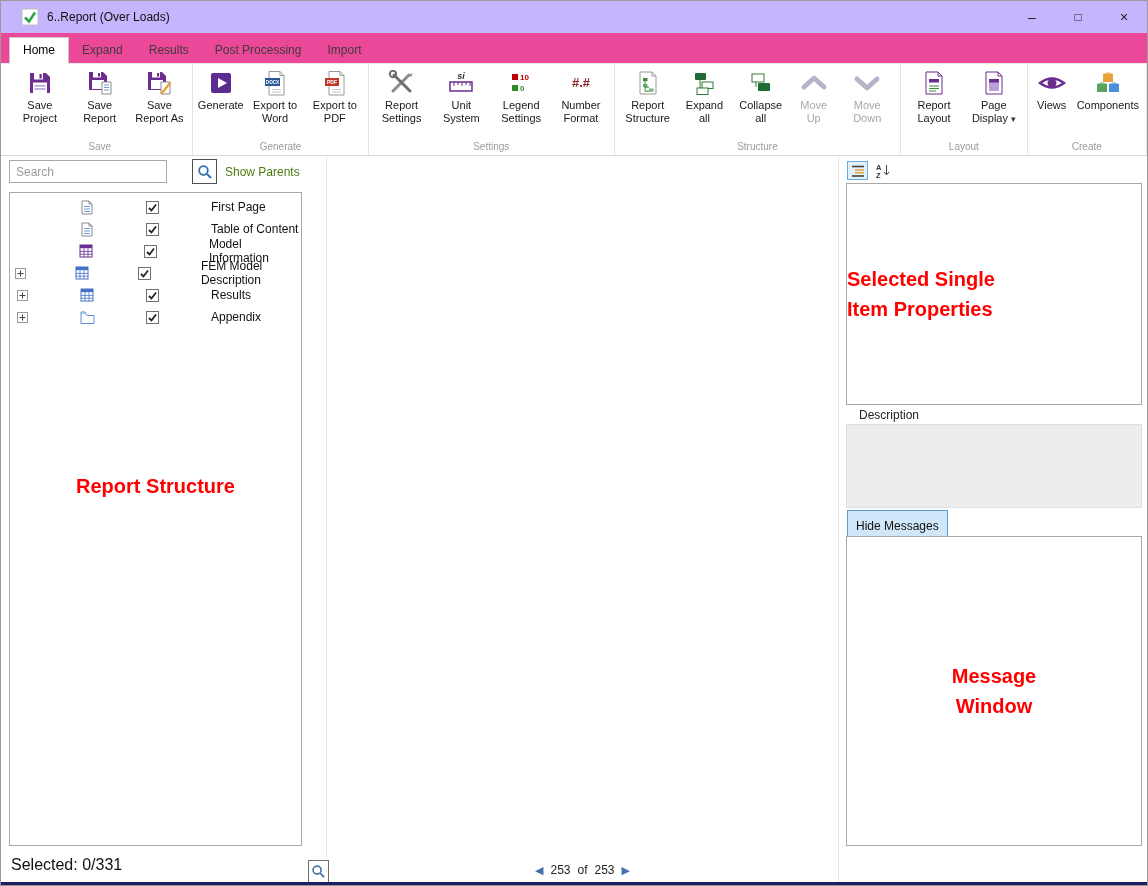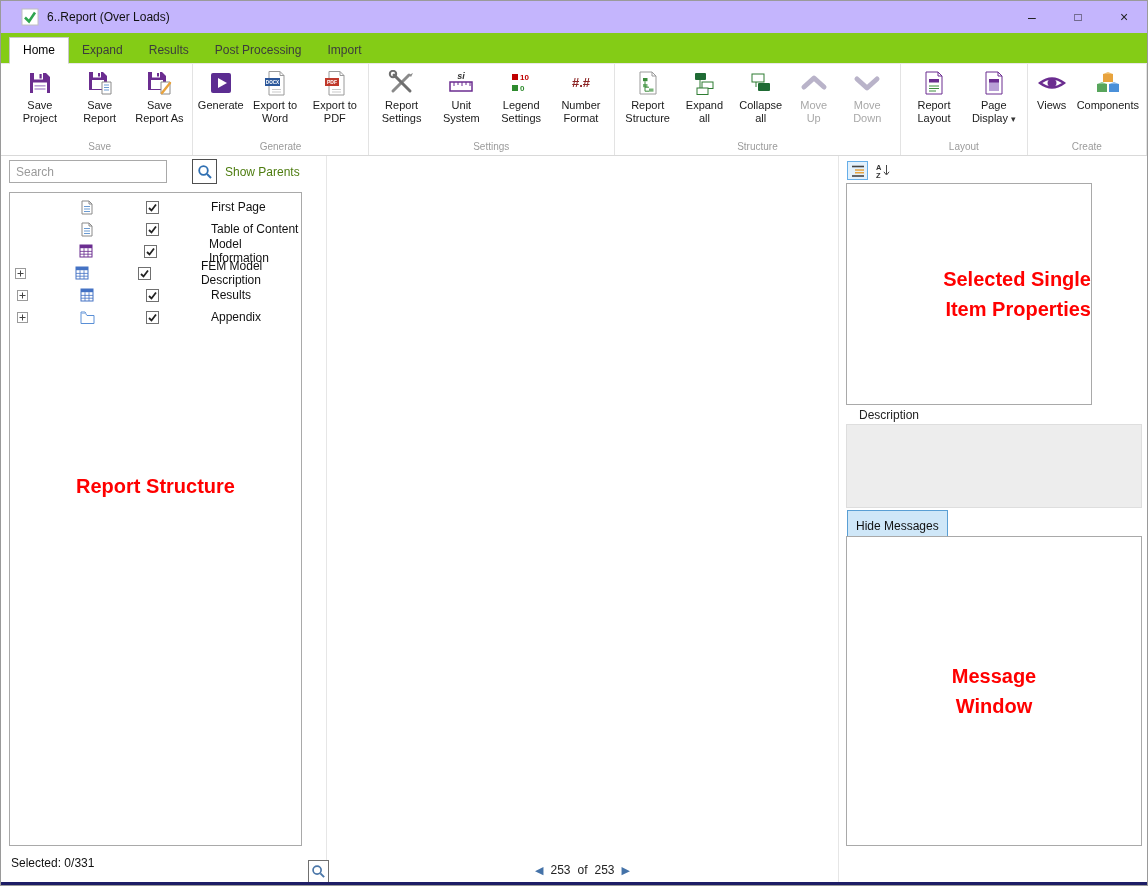--- a/index.html
+++ b/index.html
@@ -9,21 +9,21 @@
     font-family:"Liberation Sans", sans-serif;color:#111;
   }
   
   .titlebar{position:absolute;top:0;left:0;right:0;height:32px;display:flex;align-items:center;padding-left:20px;background:#c4b5fd;}
   .app-icon{margin-right:8px;display:flex;align-items:center;}
   .title{font-size:12px;color:#111;}
   .win-controls{position:absolute;right:0;top:0;display:flex;height:32px;}
   .win-btn{width:46px;display:flex;align-items:center;justify-content:center;font-size:14px;color:#222;cursor:default;}
   .win-btn.max{font-size:12px;}
   
-  .tabrow{position:absolute;top:32px;left:0;right:0;height:31px;display:flex;align-items:flex-end;padding-left:8px;background:#84cc16;border-bottom:1px solid #e8e8e8;box-sizing:border-box;}
+  .tabrow{position:absolute;top:32px;left:0;right:0;height:31px;display:flex;align-items:flex-end;padding-left:8px;background:#ec4899;border-bottom:1px solid #e8e8e8;box-sizing:border-box;}
   .tab{padding:5px 13px 6px;font-size:12px;color:#3c3c3c;}
   .tab.active{border:1px solid #c8c8c8;border-bottom:1px solid #fff;margin-bottom:-1px;color:#000;background:#fff;}
   
   .ribbon{position:absolute;top:63px;left:0;right:0;height:92px;background:#fff;border-bottom:1px solid #d9d9d9;display:flex;padding-left:6px;box-sizing:border-box;}
   .rgroup{display:flex;flex-direction:column;border-right:1px solid #e3e3e3;padding:0 3px;}
   .rbtns{display:flex;align-items:stretch;flex:1;}
   .glabel{font-size:10px;color:#9b9b9b;text-align:center;padding:1px 0 3px;}
   .rbtn{display:flex;flex-direction:column;align-items:center;padding:3px 4px 1px;min-width:42px;box-sizing:border-box;}
   .ricon{height:32px;display:flex;align-items:center;justify-content:center;}
   .rlabel{font-size:11px;line-height:1.18;text-align:center;color:#1a1a1a;max-width:58px;}
@@ -37,32 +37,32 @@
   .search-btn{position:absolute;left:191px;top:3px;width:25px;height:25px;border:1px solid #4f4f4f;background:#fff;display:flex;align-items:center;justify-content:center;box-sizing:border-box;}
   .show-parents{position:absolute;left:224px;top:9px;font-size:12px;color:#4d7c0f;}
   .tree-box{position:absolute;left:8px;top:36px;width:293px;height:654px;border:1px solid #a9a9a9;background:#fff;padding-top:3px;box-sizing:border-box;}
   .trow{display:flex;align-items:center;height:22px;padding-left:4px;font-size:12px;color:#111;gap:48px;}
   .texp{width:16px;display:flex;justify-content:center;}
   .ticon{width:18px;display:flex;justify-content:center;}
   .tcheck{width:17px;display:flex;justify-content:center;}
   .tlabel{padding-left:2px;}
   .annot{color:#ff0000;font-weight:bold;font-size:20px;}
   .left-annot{position:absolute;left:0;right:0;top:282px;text-align:center;}
-  .status{position:absolute;left:10px;top:700px;font-size:12px;color:#111;}
+  .status{position:absolute;left:10px;top:700px;font-size:16px;color:#111;}
   
   .center{position:absolute;left:325px;top:155px;width:513px;height:728px;background:#fff;border-left:1px solid #e6e6e6;border-right:1px solid #e6e6e6;box-sizing:border-box;}
   .pager{position:absolute;left:0;right:0;bottom:7px;display:flex;justify-content:center;align-items:center;gap:7px;font-size:12px;color:#222;}
   .pager .arrow{color:#4472a8;font-size:11px;}
   .zoom-btn{position:absolute;left:307px;top:859px;width:21px;height:23px;border:1px solid #707070;background:#fff;display:flex;align-items:center;justify-content:center;box-sizing:border-box;}
   
   .right{position:absolute;left:838px;top:155px;width:310px;height:728px;background:#fff;}
   .ptool{position:absolute;left:8px;top:5px;display:flex;gap:4px;}
   .ptool-btn{width:21px;height:19px;display:flex;align-items:center;justify-content:center;border:1px solid transparent;box-sizing:border-box;}
   .ptool-btn.sel{border-color:#66aee8;background:#e3f1fc;}
-  .prop-box{position:absolute;left:7px;top:27px;width:246px;height:222px;border:1px solid #a9a9a9;display:flex;flex-direction:column;justify-content:center;align-items:flex-end;box-sizing:border-box;background:#fff;}
+  .prop-box{position:absolute;left:7px;top:27px;width:296px;height:222px;border:1px solid #a9a9a9;display:flex;flex-direction:column;justify-content:center;align-items:flex-start;box-sizing:border-box;background:#fff;}
   .desc-label{position:absolute;left:20px;top:252px;font-size:12px;color:#222;}
   .desc-box{position:absolute;left:7px;top:268px;width:296px;height:84px;background:#ededed;border:1px solid #dedede;box-sizing:border-box;}
   .hide-btn{position:absolute;left:8px;top:354px;height:32px;padding:0 8px;background:#cfe7f8;border:1px solid #5a9fd4;font-size:12px;display:flex;align-items:center;box-sizing:border-box;color:#111;}
   .msg-box{position:absolute;left:7px;top:380px;width:296px;height:310px;border:1px solid #a9a9a9;display:flex;flex-direction:column;justify-content:center;align-items:center;box-sizing:border-box;background:#fff;}
   .annot-line{line-height:1.5;text-align:center;}
   
   .bottom-strip{position:absolute;left:0;right:0;bottom:0;height:3px;background:#1d1d66;}
 </style>
 </head>
 <body>

